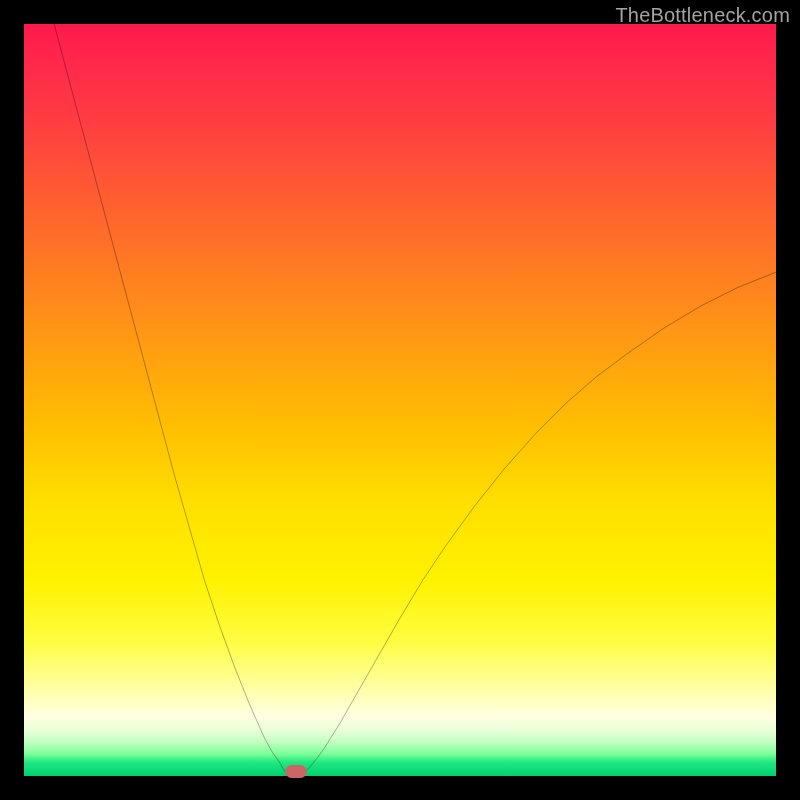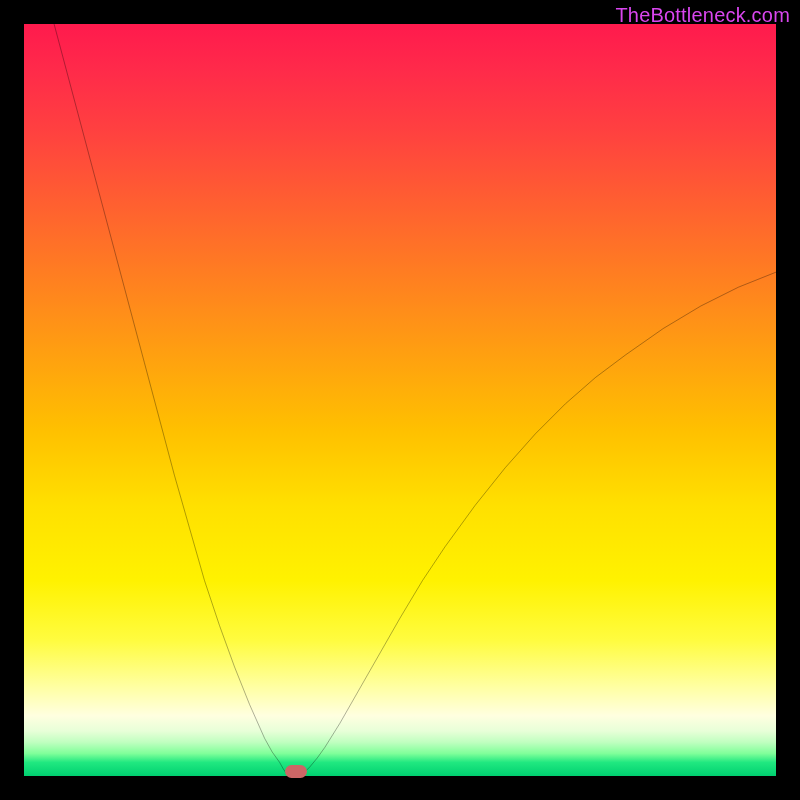--- a/index.html
+++ b/index.html
@@ -55,21 +55,21 @@
   }
   .marker {
     position: absolute;
     border-radius: 8px;
     background: #cc6666;
   }
   .watermark {
     position: absolute;
     top: 4px;
     right: 10px;
-    color: #d946ef;
+    color: #a3a3a3;
     font-size: 20px;
     letter-spacing: 0.2px;
   }
 </style>
 </head>
 <body>
 
 <div class="frame">
 
   <div class="watermark">TheBottleneck.com</div>

